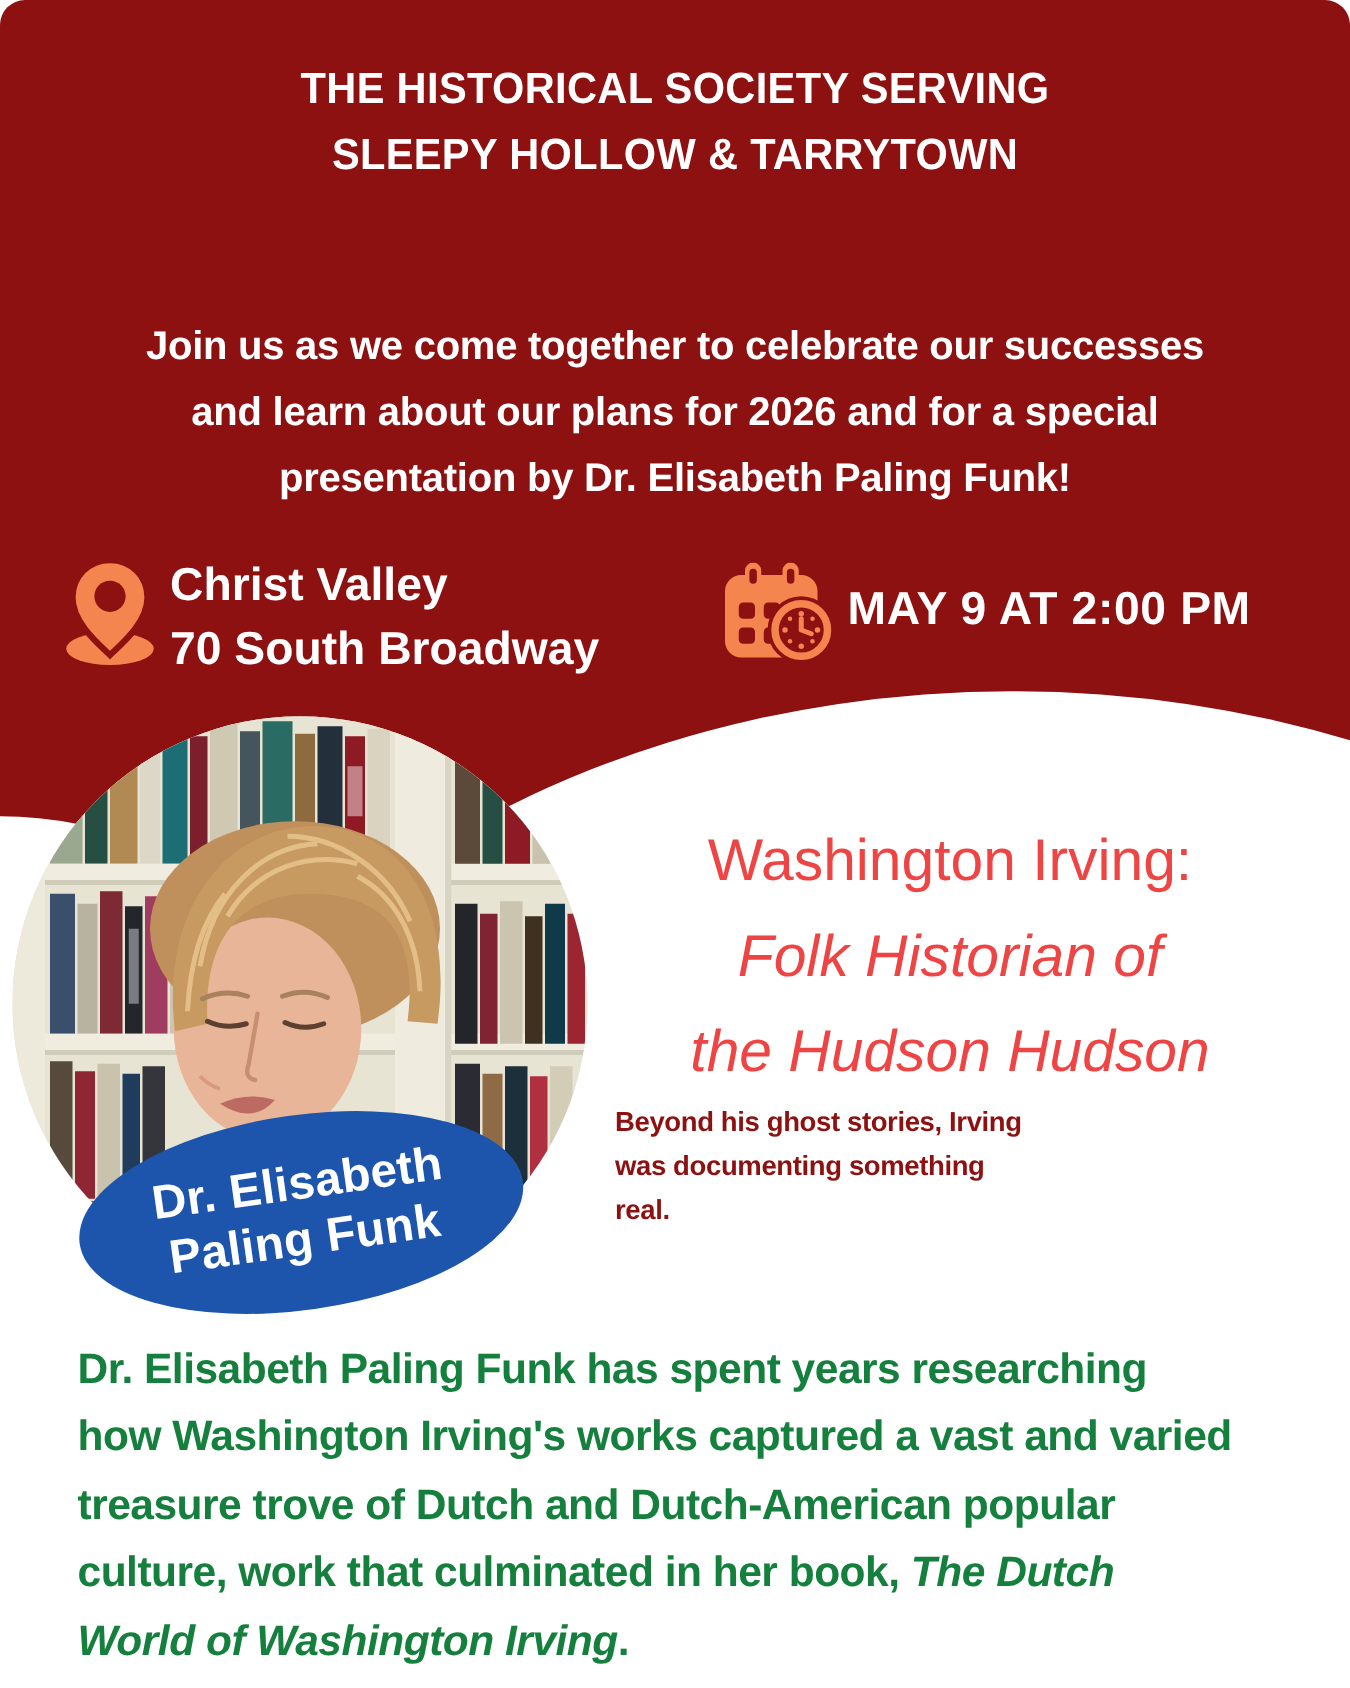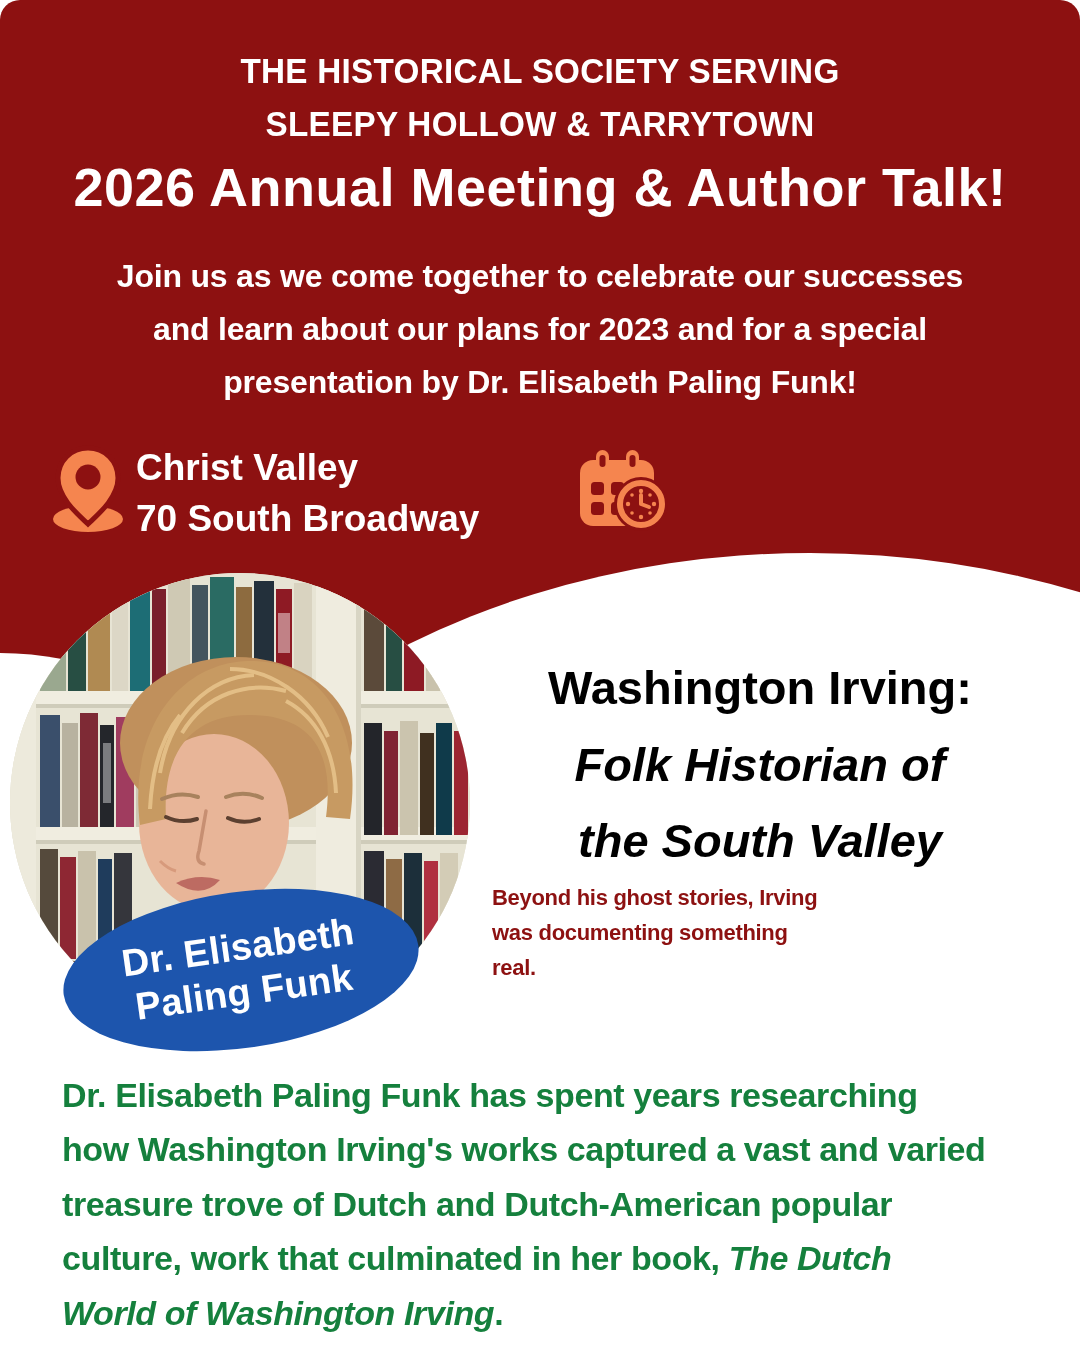--- a/index.html
+++ b/index.html
@@ -39,22 +39,22 @@
   .name-badge{
     position:absolute;left:62px;top:892px;width:358px;height:156px;background:#1D55AD;border-radius:50%;
     transform:rotate(-8deg);display:flex;align-items:center;justify-content:center;
   }
   .name-badge span{
     color:#ffffff;font-size:38px;font-weight:bold;text-align:center;line-height:1.18;white-space:pre-line;letter-spacing:.3px;
   }
 
   
   .talk-title{
-    position:absolute;left:470px;top:650px;width:580px;text-align:center;color:#000000;
-    font-size:47px;font-weight:bold;line-height:1.63;
+    position:absolute;left:470px;top:650px;width:580px;text-align:center;color:#ef4444;
+    font-size:47px;font-weight:normal;line-height:1.63;
   }
   .talk-title .it{font-style:italic;display:block;white-space:pre-line;}
   .teaser{
     position:absolute;left:492px;top:880px;width:560px;color:#8D1111;
     font-size:22px;font-weight:bold;line-height:1.6;white-space:pre-line;letter-spacing:-.3px;
   }
   .description{
     position:absolute;left:62px;top:1068px;width:990px;color:#15803d;
     font-size:34px;font-weight:bold;line-height:1.6;white-space:pre-line;letter-spacing:-.4px;
   }
@@ -64,23 +64,22 @@
 <body>
 
 <div class="poster">
 
   <div class="maroon-panel"></div>
   <div class="curve-right"></div>
   <div class="curve-left"></div>
 
   <div class="society">THE HISTORICAL SOCIETY SERVING
 SLEEPY HOLLOW &amp; TARRYTOWN</div>
-  <div class="main-title">2026 Annual Meeting &amp; Author Talk!</div>
   <div class="intro">Join us as we come together to celebrate our successes
-and learn about our plans for 2023 and for a special
+and learn about our plans for 2026 and for a special
 presentation by Dr. Elisabeth Paling Funk!</div>
 
   <div class="pin-icon">
     <svg width="76" height="90" viewBox="0 0 76 90">
       <ellipse cx="38" cy="75" rx="35" ry="13" fill="#F5854F"></ellipse>
       <path d="M38,4 C21,4 8,17 8,34 C8,55 31,73 38,80 C45,73 68,55 68,34 C68,17 55,4 38,4 Z" fill="#F5854F" stroke="#8D1111" stroke-width="5"></path>
       <circle cx="38" cy="33" r="12.5" fill="#8D1111"></circle>
     </svg>
   </div>
   <div class="loc-block">
@@ -107,20 +106,21 @@
         <circle cx="50" cy="54" r="2.2"></circle>
           <circle cx="76" cy="54" r="2.2"></circle>
         <circle cx="54" cy="45" r="1.8"></circle>
           <circle cx="72" cy="45" r="1.8"></circle>
         <circle cx="54" cy="63" r="1.8"></circle>
           <circle cx="72" cy="63" r="1.8"></circle>
       </g>
       <path d="M63,54 L63,45 M63,54 L71,57" stroke="#F5854F" stroke-width="4" stroke-linecap="round" fill="none"></path>
     </svg>
   </div>
+  <div class="date-text">MAY 9 AT 2:00 PM</div>
 
   <div class="photo-circle">
     <svg width="460" height="460" viewBox="0 0 460 460">
 
       <rect x="0" y="0" width="460" height="460" fill="#e7e4d4"></rect>
       <rect x="0" y="0" width="26" height="460" fill="#edeadc"></rect>
 
       <g>
         <rect x="30" y="6" width="26" height="112" fill="#9aa88f"></rect>
         <rect x="58" y="14" width="18" height="104" fill="#274e43"></rect>
@@ -239,21 +239,21 @@
   </div>
 
   <div class="name-badge">
     <span>Dr. Elisabeth
 Paling Funk</span>
   </div>
 
   <div class="talk-title">
     <span>Washington Irving:</span>
     <span class="it">Folk Historian of
-the South Valley</span>
+the Hudson Hudson</span>
   </div>
 
   <div class="teaser">Beyond his ghost stories, Irving
 was documenting something
 real.</div>
 
   <div class="description"><span>Dr. Elisabeth Paling Funk has spent years researching
 how Washington Irving's works captured a vast and varied
 treasure trove of Dutch and Dutch-American popular
 culture, work that culminated in her book, </span><span class="it">The Dutch

